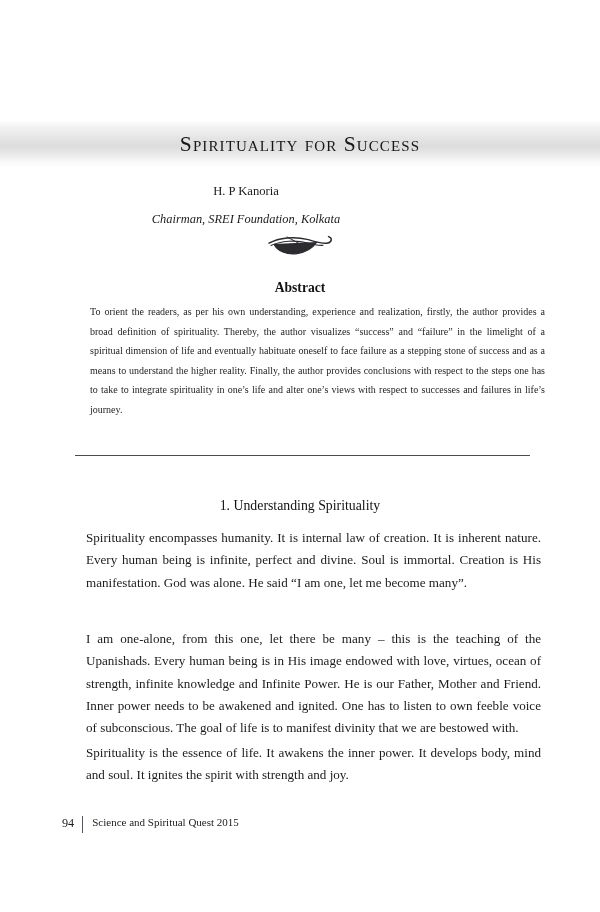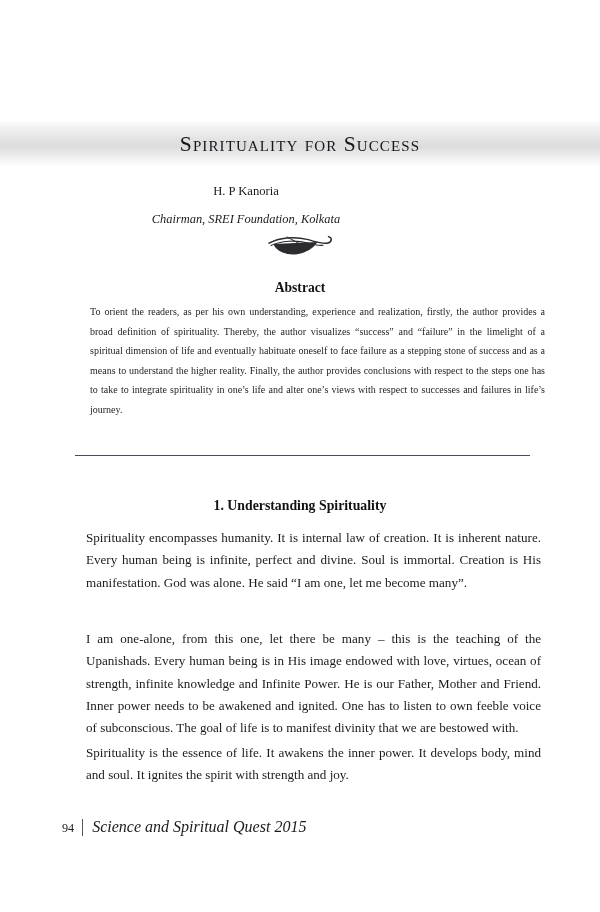--- a/index.html
+++ b/index.html
@@ -115,21 +115,21 @@
   }
 
   
   .section-heading {
     position: absolute;
     left: 0;
     top: 498px;
     width: 600px;
     text-align: center;
     font-size: 13.8px;
-    font-weight: bold;
+    font-weight: normal;
     color: #121212;
   }
 
   .body-copy {
     position: absolute;
     left: 86px;
     width: 455px;
     font-size: 13.1px;
     line-height: 22.3px;
     text-align: justify;
@@ -139,36 +139,35 @@
   .para-1 { top: 527px; }
   .para-2 { top: 618px; margin-top: 10px; }
   .para-3 { top: 742px; }
 
   
   .footer {
     position: absolute;
     left: 62px;
     top: 816px;
     display: flex;
-    align-items: flex-end;
+    align-items: flex-start;
     height: 20px;
   }
   .footer-page-number {
     font-size: 12.2px;
     color: #1b1b1b;
     padding-right: 8px;
   }
   .footer-divider {
     width: 1px;
     height: 17px;
     background: #555560;
   }
   .footer-title {
-    font-size: 16px;
-    font-style: italic;
+    font-size: 11px;
     color: #1b1b1b;
     padding-left: 9px;
   }
 </style>
 </head>
 <body>
 
 <div class="page">
 
   <div class="title-banner">

